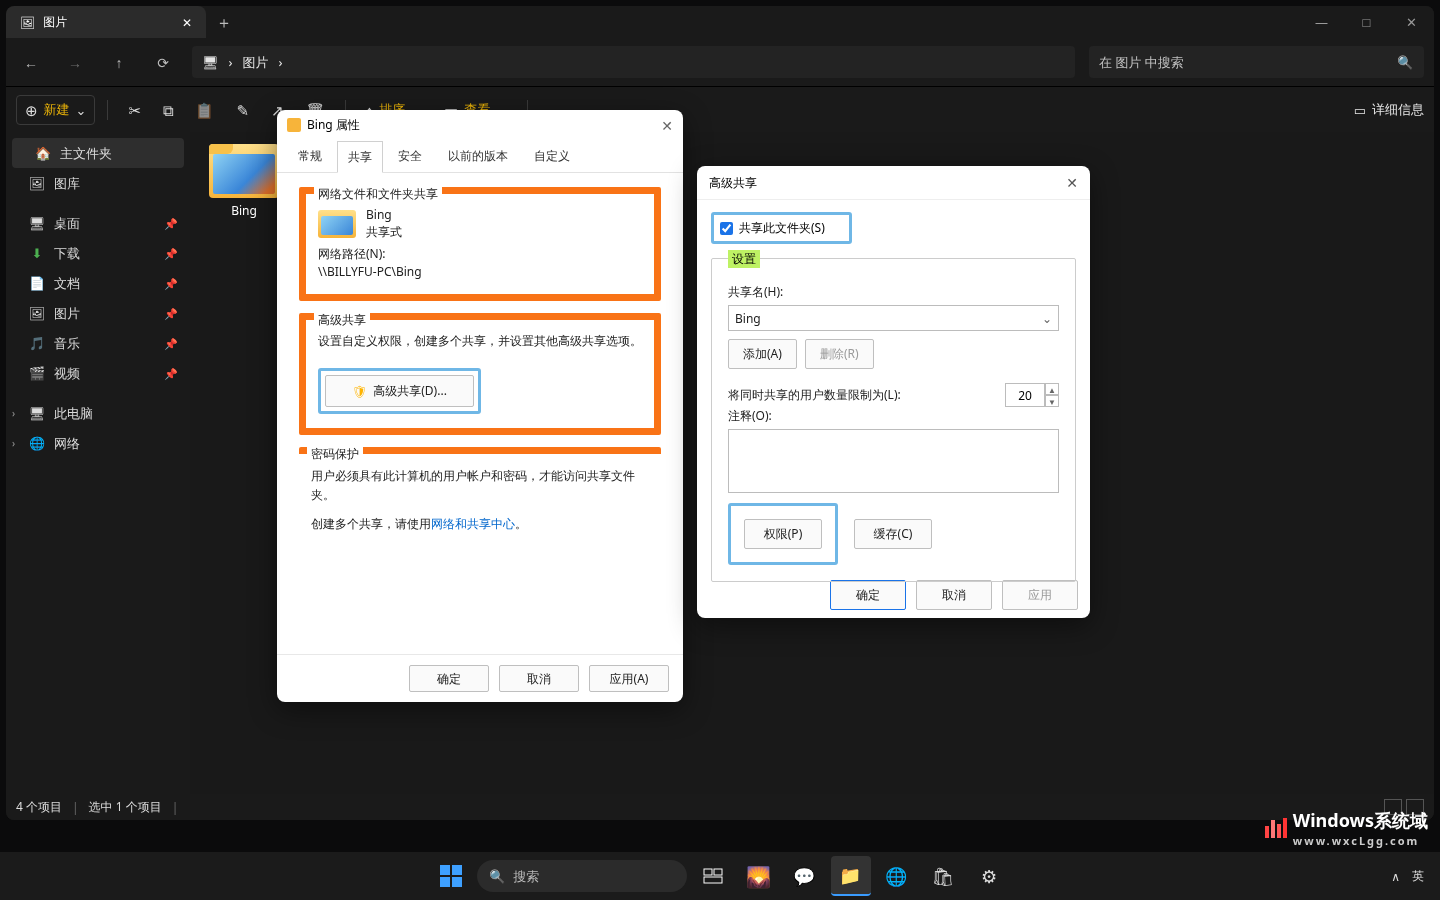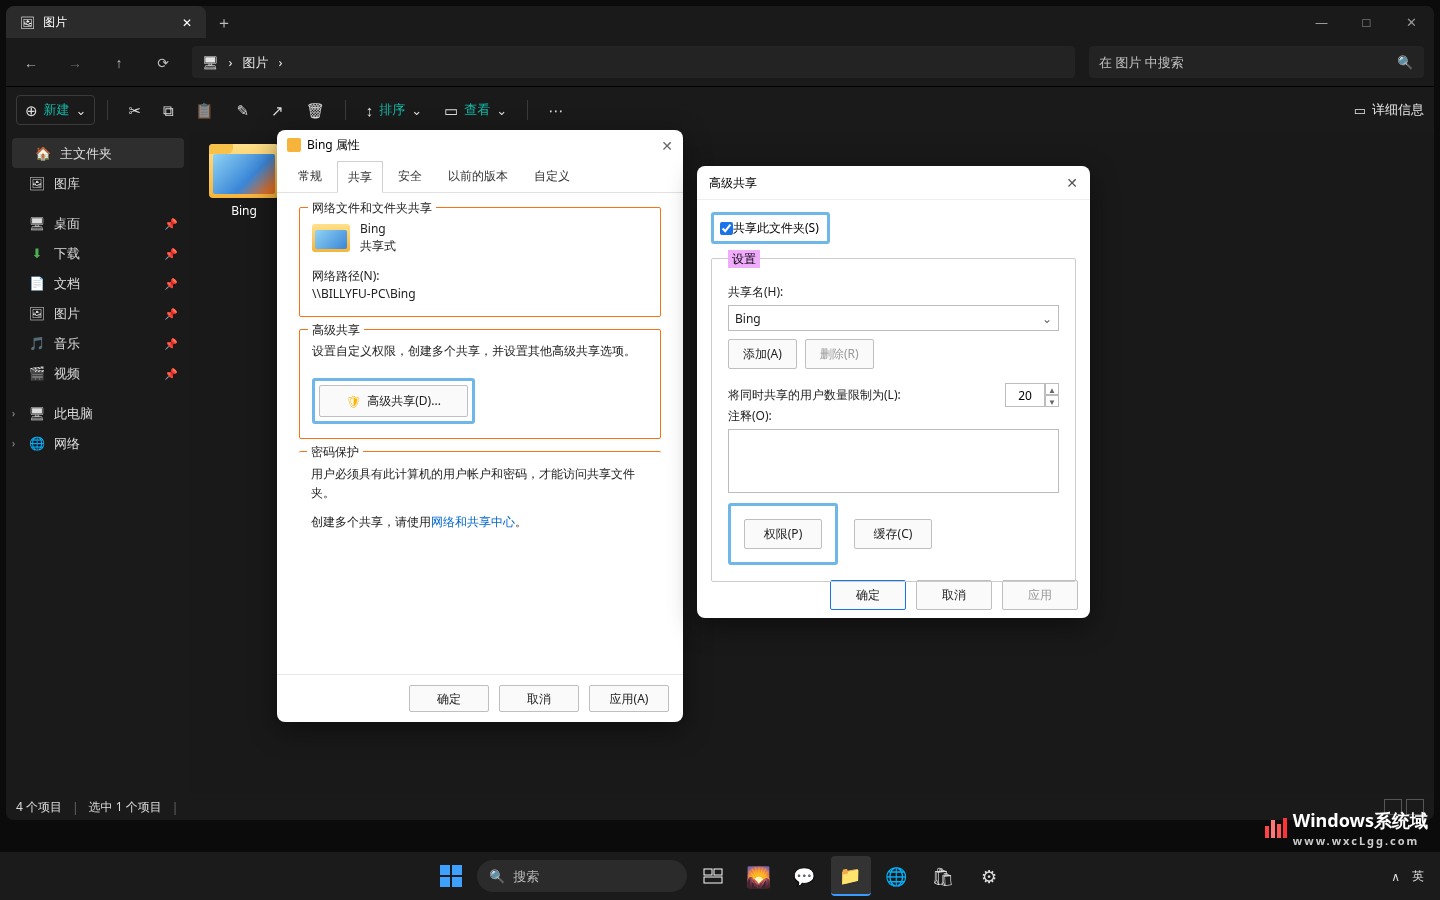--- a/index.html
+++ b/index.html
@@ -19,21 +19,21 @@
 .addrbox{flex:1;height:32px;background:#232323;border-radius:4px;display:flex;align-items:center;gap:10px;padding:0 10px;font-size:13px;color:#e5e5e5}
 .addrbox .mon{font-size:13px}
 .searchbox{width:335px;height:32px;background:#232323;border-radius:4px;display:flex;align-items:center;padding:0 10px;font-size:13px;color:#c0c0c0}
 .searchbox span:last-child{margin-left:auto;color:#9a9a9a}
 
 .toolbar{height:46px;display:flex;align-items:center;gap:6px;padding:0 10px;background:#1a1a1a;border-top:1px solid #000;color:#dcdcdc;font-size:13px}
 .tbtn{display:flex;align-items:center;gap:6px;height:30px;padding:0 8px;border-radius:4px}
 .tbtn.newb{border:1px solid #3a3a3a}
 .tbar-sep{width:1px;height:20px;background:#3a3a3a;margin:0 6px}
 .ticon{color:#dcdcdc;font-size:15px}
-.tlbl{color:#14b8a6}
+.tlbl{color:#eab308}
 .toolbar .spacer{flex:1}
 .detailinfo{display:flex;align-items:center;gap:6px;color:#e6e6e6;font-size:13px}
 
 .body{position:absolute;left:0;right:0;top:126px;bottom:26px;display:flex;background:#191919}
 .sidebar{width:184px;background:#1a1a1a;color:#dcdcdc;font-size:13px;padding-top:6px;overflow:hidden}
 .sidebar .grp{margin-bottom:10px}
 .sbitem{height:30px;display:flex;align-items:center;gap:8px;padding:0 8px 0 22px;position:relative}
 .sbitem.sel{background:#2e2e2e;border-radius:4px;margin:0 6px}
 .sbitem .ico{width:18px;height:18px;display:flex;align-items:center;justify-content:center;font-size:13px}
 .sbitem .pin{margin-left:auto;color:#888;font-size:11px;margin-right:4px}
@@ -45,49 +45,49 @@
 .foldericon::before{content:"";position:absolute;top:0;left:0;width:24px;height:10px;background:#f7c14a;border-bottom-right-radius:6px}
 .foldericon .thumb{position:absolute;inset:10px 4px 4px 4px;background:linear-gradient(135deg,#8fd3f4,#3a86d8 60%,#e0702a 90%);border-radius:2px}
 .foldername{color:#fff;font-size:12px}
 
 .statusbar{position:absolute;left:0;right:0;bottom:0;height:26px;background:#1a1a1a;display:flex;align-items:center;gap:10px;padding:0 10px;color:#dcdcdc;font-size:12px}
 .statusbar .sb-sep{color:#666}
 .statusbar .viewicons{margin-left:auto;display:flex;gap:4px;color:#c8c8c8}
 .viewicons span{width:18px;height:16px;border:1px solid #555;display:block}
 
 
-.dlg-prop{position:absolute;left:277px;top:130px;width:406px;height:592px;background:#fff;border-radius:8px;box-shadow:0 8px 28px rgba(0,0,0,.45);color:#000;font-size:12px;overflow:hidden}
+.dlg-prop{position:absolute;left:277px;top:110px;width:406px;height:592px;background:#fff;border-radius:8px;box-shadow:0 8px 28px rgba(0,0,0,.45);color:#000;font-size:12px;overflow:hidden}
 .dlg-prop .titbar{height:30px;display:flex;align-items:center;padding:0 10px;font-size:12px}
 .dlg-prop .titbar .fico{width:14px;height:14px;background:#f7b43a;border-radius:2px;margin-right:6px}
 .dlg-prop .titbar .closex{margin-left:auto;color:#666;font-size:14px}
 .tabs{display:flex;gap:4px;padding:0 10px;border-bottom:1px solid #e2e2e2}
 .tabs .t{padding:6px 10px;font-size:12px;color:#333;border:1px solid transparent;border-bottom:none}
 .tabs .t.sel{border:1px solid #d0d0d0;border-bottom:1px solid #fff;background:#fff;position:relative;top:1px}
 .pane{padding:14px 22px 10px 22px;position:relative;height:calc(100% - 100px);overflow:hidden}
-.grpbox{border:1px solid #f97316;border-radius:2px;padding:12px 12px 14px 12px;margin-bottom:12px;position:relative}
+.grpbox{border:7px solid #f97316;border-radius:2px;padding:12px 12px 14px 12px;margin-bottom:12px;position:relative}
 .grpbox .legend{position:absolute;top:-9px;left:8px;background:#fff;padding:0 4px;font-size:12px;color:#222}
 .bingrow{display:flex;gap:10px;align-items:center}
 .bingrow .mini{width:38px;height:28px;background:linear-gradient(#ffe08a,#f7b43a);border-radius:3px;position:relative;overflow:hidden}
 .bingrow .mini::after{content:"";position:absolute;inset:6px 3px 3px 3px;background:linear-gradient(135deg,#8fd3f4,#3a86d8);border-radius:2px}
 .lbl{color:#222}
 .btnw{border:1px solid #bfbfbf;background:#fafafa;padding:5px 14px;font-size:12px;color:#222;border-radius:2px;display:inline-flex;align-items:center;gap:6px}
 .hl-blue{border:3px solid #6fb7e6;border-radius:3px;display:inline-block;padding:4px}
 .link{color:#0066cc;}
 .btnrow{position:absolute;left:0;right:0;bottom:0;height:48px;display:flex;justify-content:flex-end;gap:10px;padding:10px 14px;border-top:1px solid #e8e8e8}
 .btnrow .btnw{min-width:80px;justify-content:center}
 
 
 .dlg-adv{position:absolute;left:697px;top:166px;width:393px;height:452px;background:#fff;border-radius:8px;box-shadow:0 8px 28px rgba(0,0,0,.45);color:#000;font-size:12px}
 .dlg-adv .titbar2{height:34px;display:flex;align-items:center;padding:0 12px;font-size:12px;border-bottom:1px solid #eee}
 .dlg-adv .titbar2 .closex{margin-left:auto;color:#555;font-size:14px}
 .adv-body{padding:12px 14px 0 14px;position:relative;height:calc(100% - 80px)}
-.chkhl{border:3px solid #6fb7e6;border-radius:3px;padding:4px 8px 4px 6px;display:inline-flex;align-items:center;gap:0;margin-bottom:8px}
+.chkhl{border:3px solid #6fb7e6;border-radius:3px;padding:4px 24px 4px 6px;display:inline-flex;align-items:center;gap:6px;margin-bottom:8px}
 .chkhl input{accent-color:#1a73e8}
 .advgrp{border:1px solid #ccc;border-radius:2px;padding:12px 16px 16px 16px;margin-top:6px}
-.advgrp .legend{position:relative;top:-21px;background:#f0abfc;display:inline-block;padding:0 4px}
+.advgrp .legend{position:relative;top:-21px;background:#bef264;display:inline-block;padding:0 4px}
 .field{border:1px solid #bcbcbc;width:100%;height:26px;padding:0 6px;display:flex;align-items:center;justify-content:space-between;font-size:12px;color:#222}
 .flexrow{display:flex;gap:8px;margin-top:8px}
 .userlimit{display:flex;align-items:center;justify-content:space-between;margin-top:14px}
 .spinner{display:flex;align-items:center}
 .spinner .num{border:1px solid #bcbcbc;width:40px;height:24px;display:flex;align-items:center;justify-content:center}
 .spinner .ud{display:flex;flex-direction:column}
 .spinner .ud span{width:14px;height:12px;border:1px solid #bcbcbc;font-size:8px;display:flex;align-items:center;justify-content:center;color:#666}
 .annot{}
 .txtarea{border:1px solid #bcbcbc;width:100%;height:64px;margin-top:4px}
 .permrow{display:flex;gap:16px;margin-top:10px}
@@ -294,21 +294,21 @@
   <div class="pane">
     <div class="grpbox">
       <div class="legend">网络文件和文件夹共享</div>
       <div class="bingrow">
         <div class="mini"></div>
         <div>
           <div class="lbl">Bing</div>
           <div class="lbl">共享式</div>
         </div>
       </div>
-      <div style="margin-top:12px" class="lbl">网络路径(N):</div>
+      <div style="margin-top:4px" class="lbl">网络路径(N):</div>
       <div class="lbl">\\BILLYFU-PC\Bing</div>
     </div>
     <div class="grpbox">
       <div class="legend">高级共享</div>
       <div class="lbl">设置自定义权限，创建多个共享，并设置其他高级共享选项。</div>
       <div style="margin-top:18px">
         <span class="hl-blue">
           <span class="btnw" style="padding:6px 26px">
             <span style="color:#ffb400">🛡</span>
             <span>高级共享(D)...</span>

